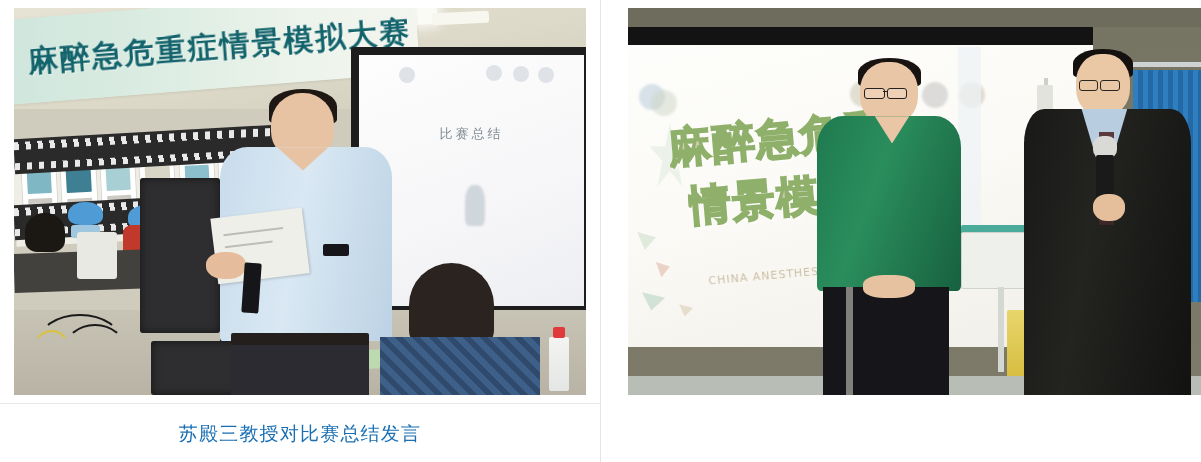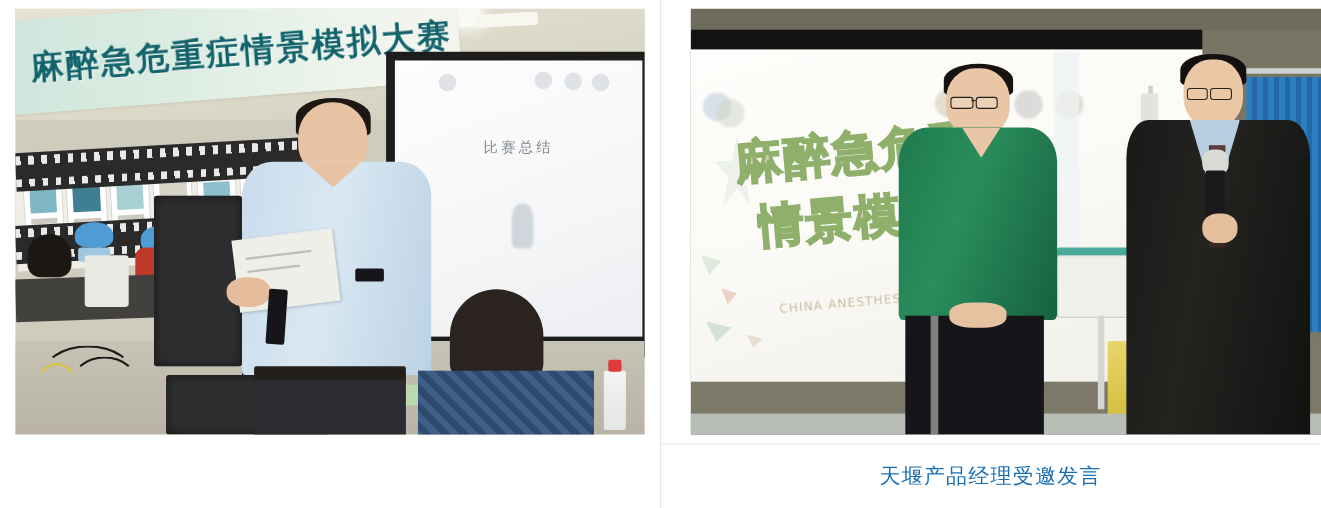--- a/index.html
+++ b/index.html
@@ -546,20 +546,23 @@
       <div class="pres-paper"></div>
       <div class="pres-hand"></div>
       <div class="pres-mic"></div>
       <div class="pres-watch"></div>
 
       <div class="audience-head"></div>
       <div class="audience-body"></div>
       <div class="bottle"></div>
     </div>
 
+    <div class="caption-bar">
+      <div class="caption-text">苏殿三教授对比赛总结发言</div>
+    </div>
   </div>
 
   <div class="gallery-cell cell-right">
 
     <div class="photo-frame p2">
       <div class="p2-wall"></div>
       <div class="p2-ceiling"></div>
       <div class="p2-screenbar"></div>
 
       <div class="p2-screen">
@@ -609,18 +612,15 @@
       <div class="sglasses sg1"></div>
       <div class="sglasses sg2"></div>
       <div class="suit-body"></div>
       <div class="suit-shirt"></div>
       <div class="suit-tie"></div>
       <div class="mic-head"></div>
       <div class="mic-body"></div>
       <div class="mic-hand"></div>
     </div>
 
-    <div class="caption-bar">
-      <div class="caption-text">天堰产品经理受邀发言</div>
-    </div>
   </div>
 
 </div>
 
 </body></html>

